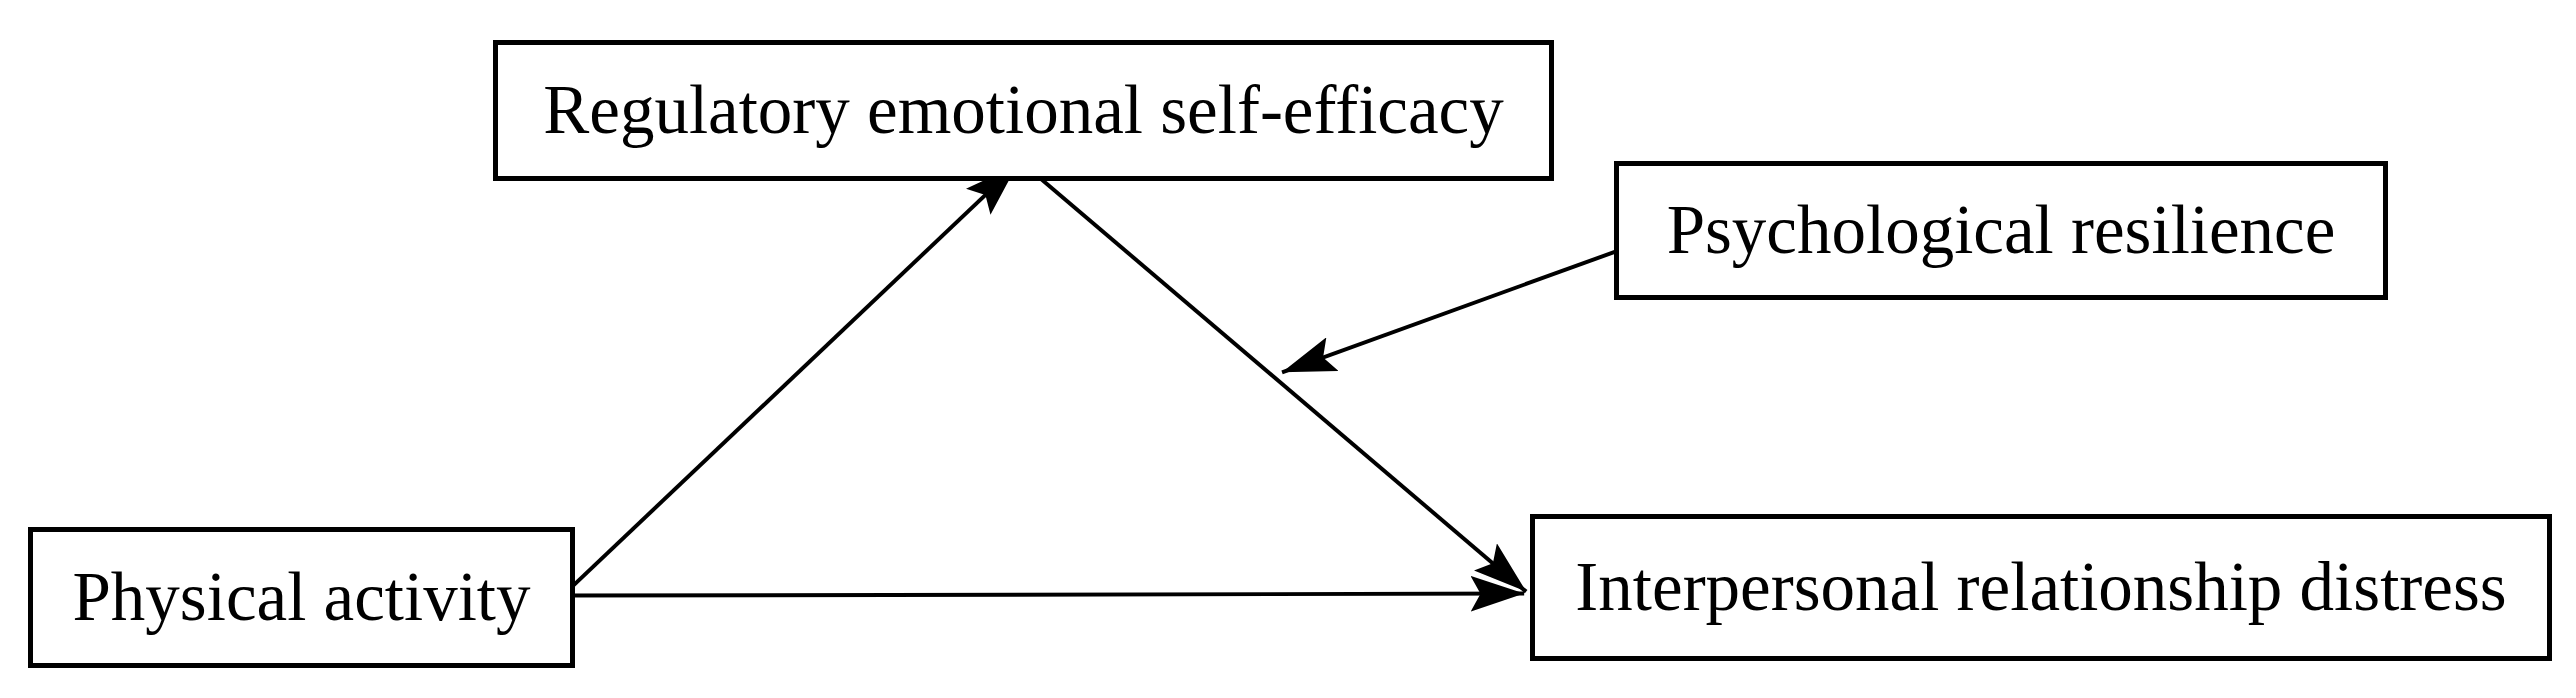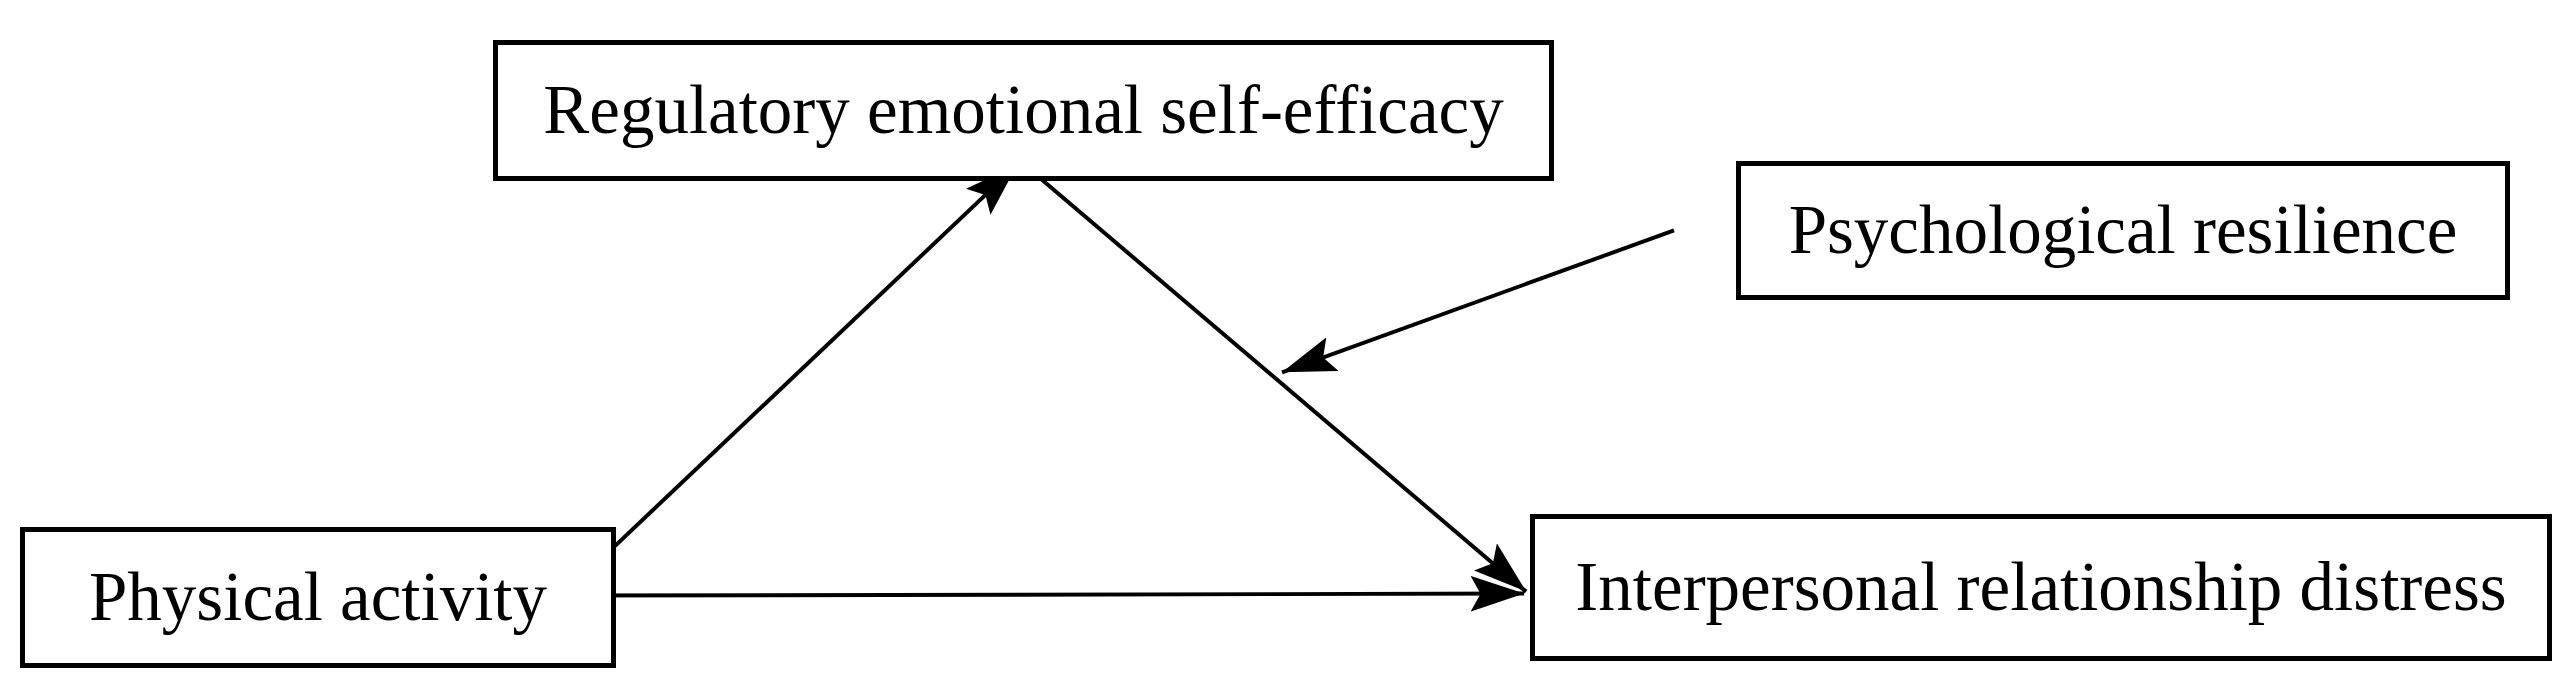--- a/index.html
+++ b/index.html
@@ -21,22 +21,22 @@
     background: #ffffff;
     color: #000000;
     display: flex;
     align-items: center;
     justify-content: center;
     font-size: 69px;
     line-height: 1;
     white-space: nowrap;
   }
   #node-regulatory { left: 493px;  top: 20px;  width: 1061px; height: 141px; margin-top: 20px; }
-  #node-resilience { left: 1736px; top: 161px; width: 774px;  height: 139px; }
-  #node-physical   { left: 20px;   top: 527px; width: 596px;  height: 141px; }
+  #node-resilience { left: 1614px; top: 161px; width: 774px;  height: 139px; }
+  #node-physical   { left: 28px;   top: 527px; width: 547px;  height: 141px; }
   #node-distress   { left: 1530px; top: 514px; width: 1022px; height: 147px; }
   svg.arrows-layer {
     position: absolute;
     left: 0;
     top: 0;
     width: 2576px;
     height: 699px;
   }
   .arrows-layer line {
     stroke: #000000;

